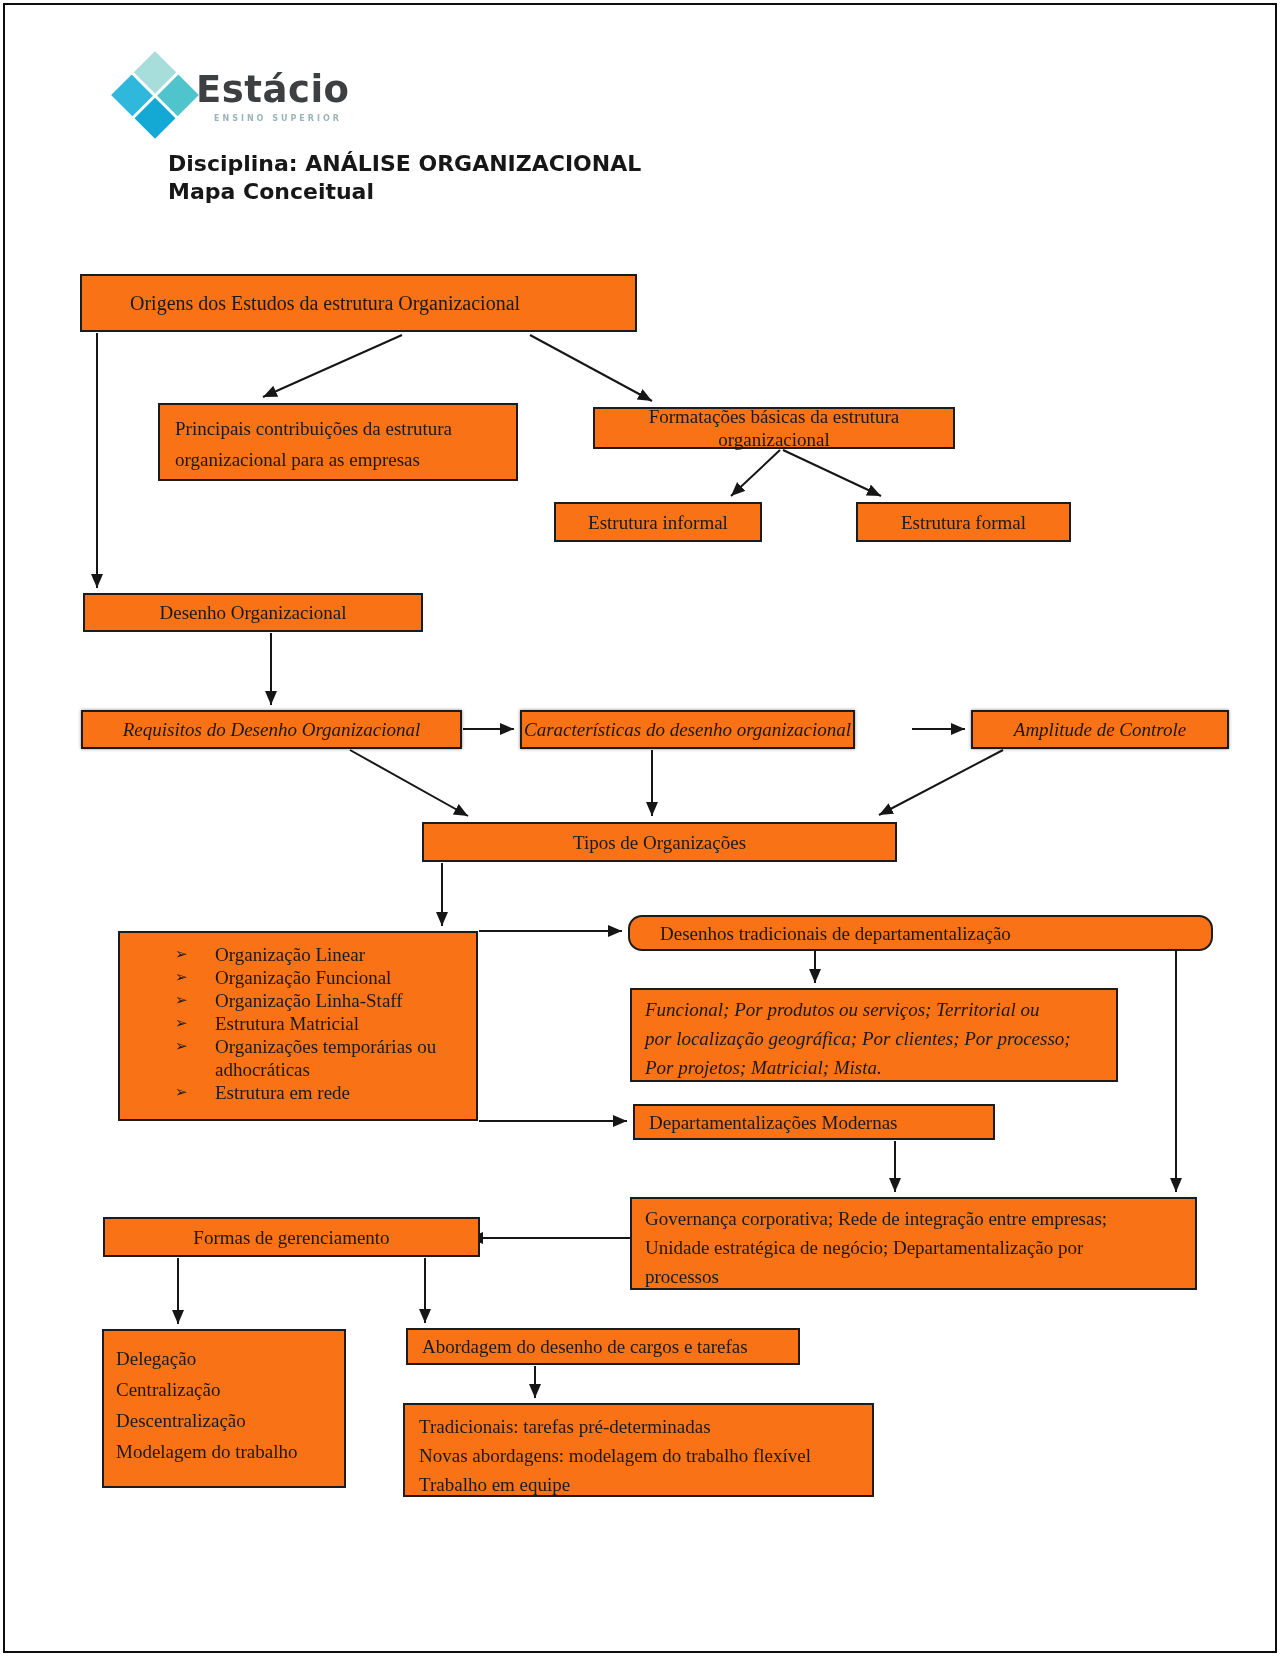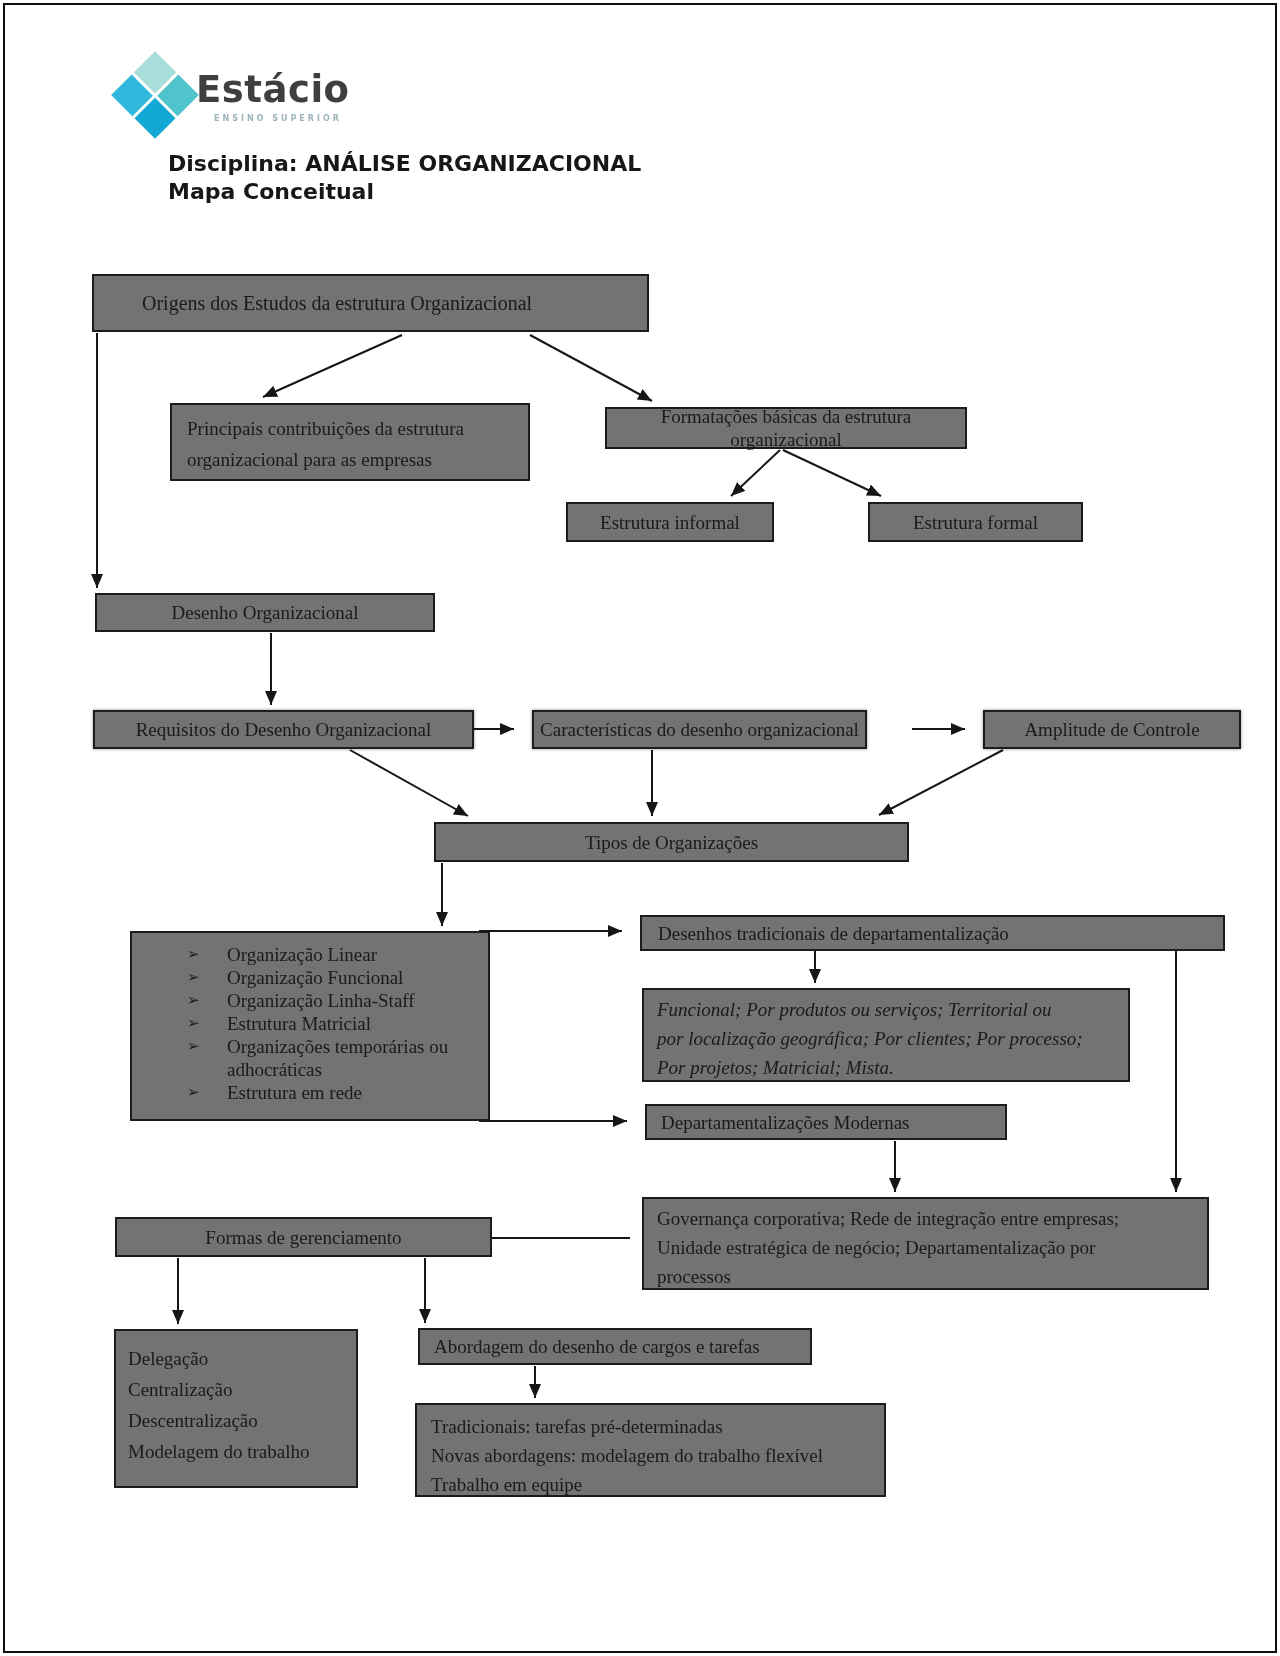--- a/index.html
+++ b/index.html
@@ -31,41 +31,41 @@
     font-size:8px; letter-spacing:3px; color:#9bb4ba; font-weight:bold;
   }
   .doc-title {
     position:absolute; left:168px; top:150px;
     font-family:"DejaVu Sans","Liberation Sans",sans-serif;
     font-size:22px; font-weight:bold; color:#171717; line-height:28px;
   }
 
   
   .node {
-    position:absolute; box-sizing:border-box; background:#737373;
-    border:2px solid #1c1c1c; font-size:19px; line-height:23px;margin-left:12px;
+    position:absolute; box-sizing:border-box; background:#f97316;
+    border:2px solid #1c1c1c; font-size:19px; line-height:23px;
   }
   .center { display:flex; align-items:center; justify-content:center; text-align:center; }
   .vleft { display:flex; align-items:center; }
-  .shadow { box-shadow:0 0 3px rgba(0,0,0,0.45); }
+  .shadow { box-shadow:0 0 3px rgba(0,0,0,0.45);font-style:italic; }
   .nowrap { white-space:nowrap; }
 
   
   .n-origens      { left:80px;  top:274px;  width:557px; height:58px;  padding-left:48px; font-size:20px; }
   .n-principais   { left:158px; top:403px;  width:360px; height:78px;  padding:8px 0 0 15px; line-height:31px; }
   .n-formatacoes  { left:593px; top:407px;  width:362px; height:42px; }
   .n-informal     { left:554px; top:502px;  width:208px; height:40px; }
   .n-formal       { left:856px; top:502px;  width:215px; height:40px; }
   .n-desenho      { left:83px;  top:593px;  width:340px; height:39px; }
   .n-requisitos   { left:81px;  top:710px;  width:381px; height:39px; }
   .n-caract       { left:520px; top:710px;  width:335px; height:39px; }
   .n-amplitude    { left:971px; top:710px;  width:258px; height:39px; }
   .n-tipos        { left:422px; top:822px;  width:475px; height:40px; }
   .n-tiposlist    { left:118px; top:931px;  width:360px; height:190px; padding-top:10px; }
-  .n-destrad      { left:628px; top:915px;  width:585px; height:36px;  padding-left:16px; }
+  .n-destrad      { left:628px; top:915px;  width:585px; height:36px;  padding-left:30px;border-radius:14px; }
   .n-functerr     { left:630px; top:988px;  width:488px; height:94px;  padding:5px 0 0 13px; line-height:29px;font-style:italic; }
   .n-deptmod      { left:633px; top:1104px; width:362px; height:36px;  padding-left:14px; }
   .n-govern       { left:630px; top:1197px; width:567px; height:93px;  padding:5px 0 0 13px; line-height:29px; }
   .n-formas       { left:103px; top:1217px; width:377px; height:40px; }
   .n-deleg        { left:102px; top:1329px; width:244px; height:159px; padding:12px 0 0 12px; line-height:31px; }
   .n-abordagem    { left:406px; top:1328px; width:394px; height:37px;  padding-left:14px; }
   .n-tradic      { left:403px; top:1403px; width:471px; height:94px;  padding:7px 0 0 14px; line-height:29px; }
 
   
   .li { position:relative; padding-left:95px; line-height:23px; }

